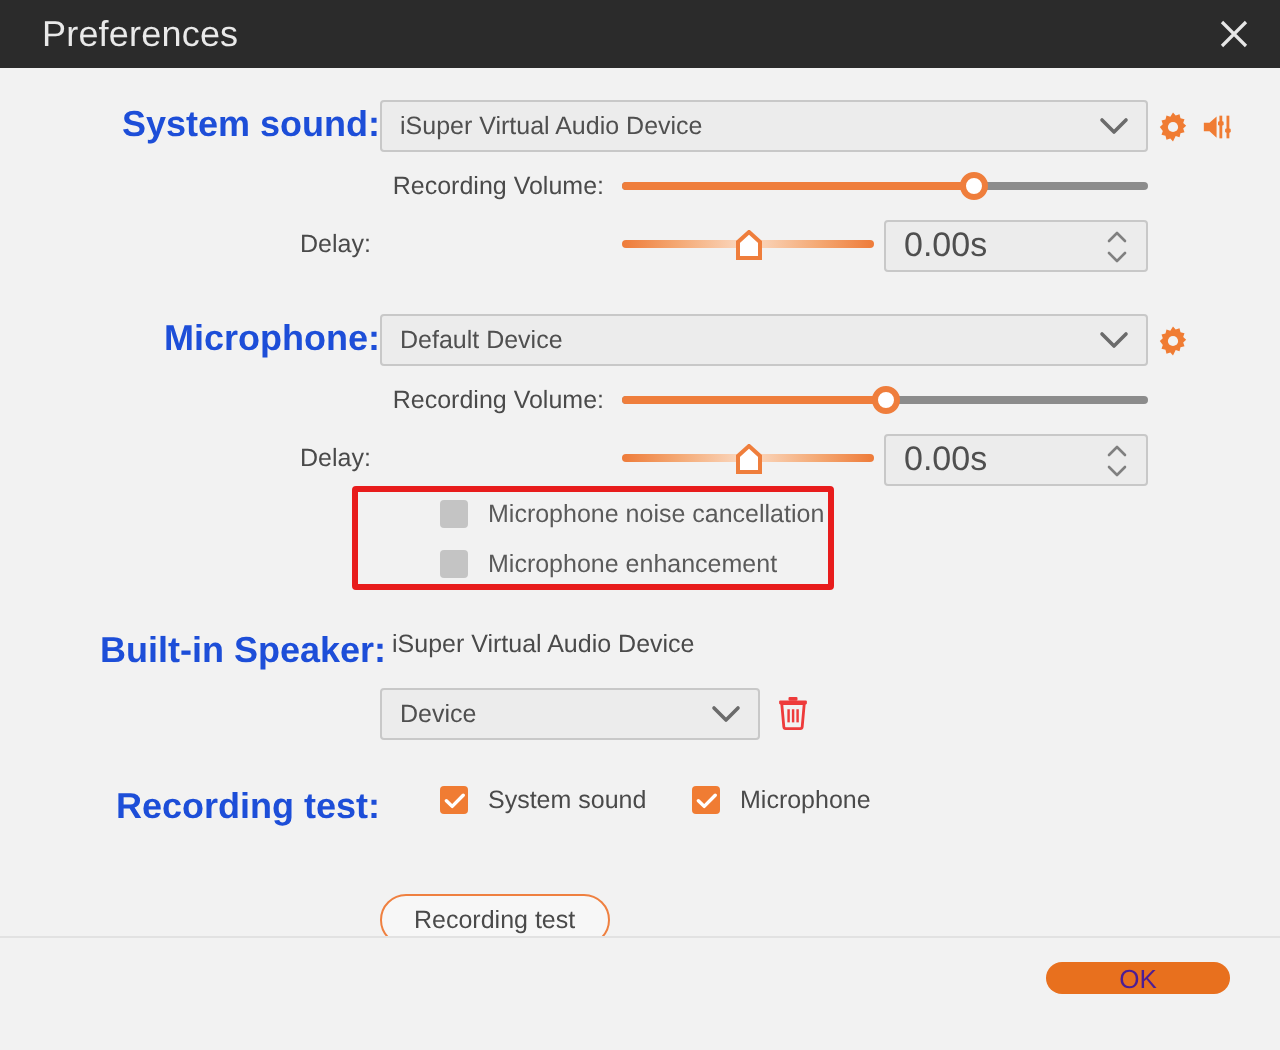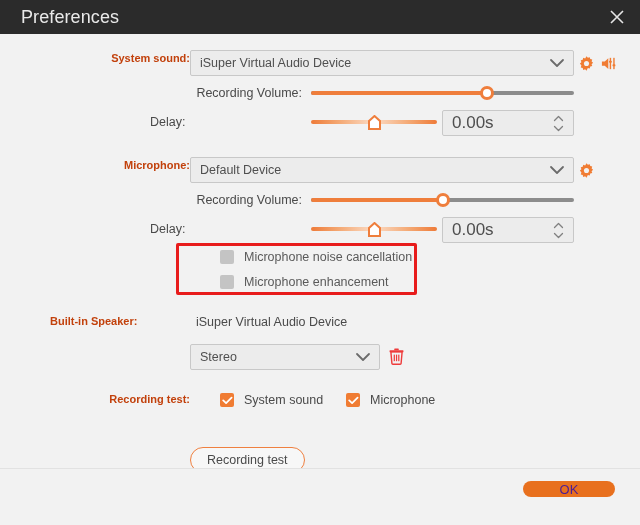--- a/index.html
+++ b/index.html
@@ -39,23 +39,23 @@
   
   .content {
     position: absolute; left: 0; top: 34px;
     width: 640px; height: 434px;
     background: #f2f2f2;
   }
 
   .row { position: absolute; display: flex; align-items: center; }
 
   .field-label {
-    font-size: 11px;
+    font-size: 18px;
     font-weight: bold;
-    color: #c2410c;
+    color: #1d4ed8;
     text-align: right;
     white-space: nowrap;
   }
   .sub-label {
     font-size: 12.5px;
     color: #4a4a4a;
     text-align: right;
     white-space: nowrap;
   }
   .plain-value {
@@ -366,21 +366,21 @@
     <div class="annotation" style="left:176px; top:209px; width:241px; height:52px;"></div>
 
     <div class="row" style="left:50px; top:281px; width:140px; ">
       <span class="field-label">Built-in Speaker:</span>
     </div>
     <div class="row" style="left:196px; top:281px;">
       <span class="plain-value">iSuper Virtual Audio Device</span>
     </div>
 
     <div class="combo" style="position:absolute; left:190px; top:310px; width:190px;">
-      <span class="combo-text">Stereo</span>
+      <span class="combo-text">Device</span>
       <span class="combo-arrow">
         <svg width="16" height="10" viewBox="0 0 16 10">
           <path d="M2 2 L8 8 L14 2" stroke="#6b6b6b" stroke-width="1.8" fill="none" stroke-linecap="round" stroke-linejoin="round"></path>
         </svg>
       </span>
     </div>
 
     <div class="icon-btn" style="position:absolute; left:389px; top:314px;">
       <span>
         <svg width="15" height="17" viewBox="0 0 16 18">

